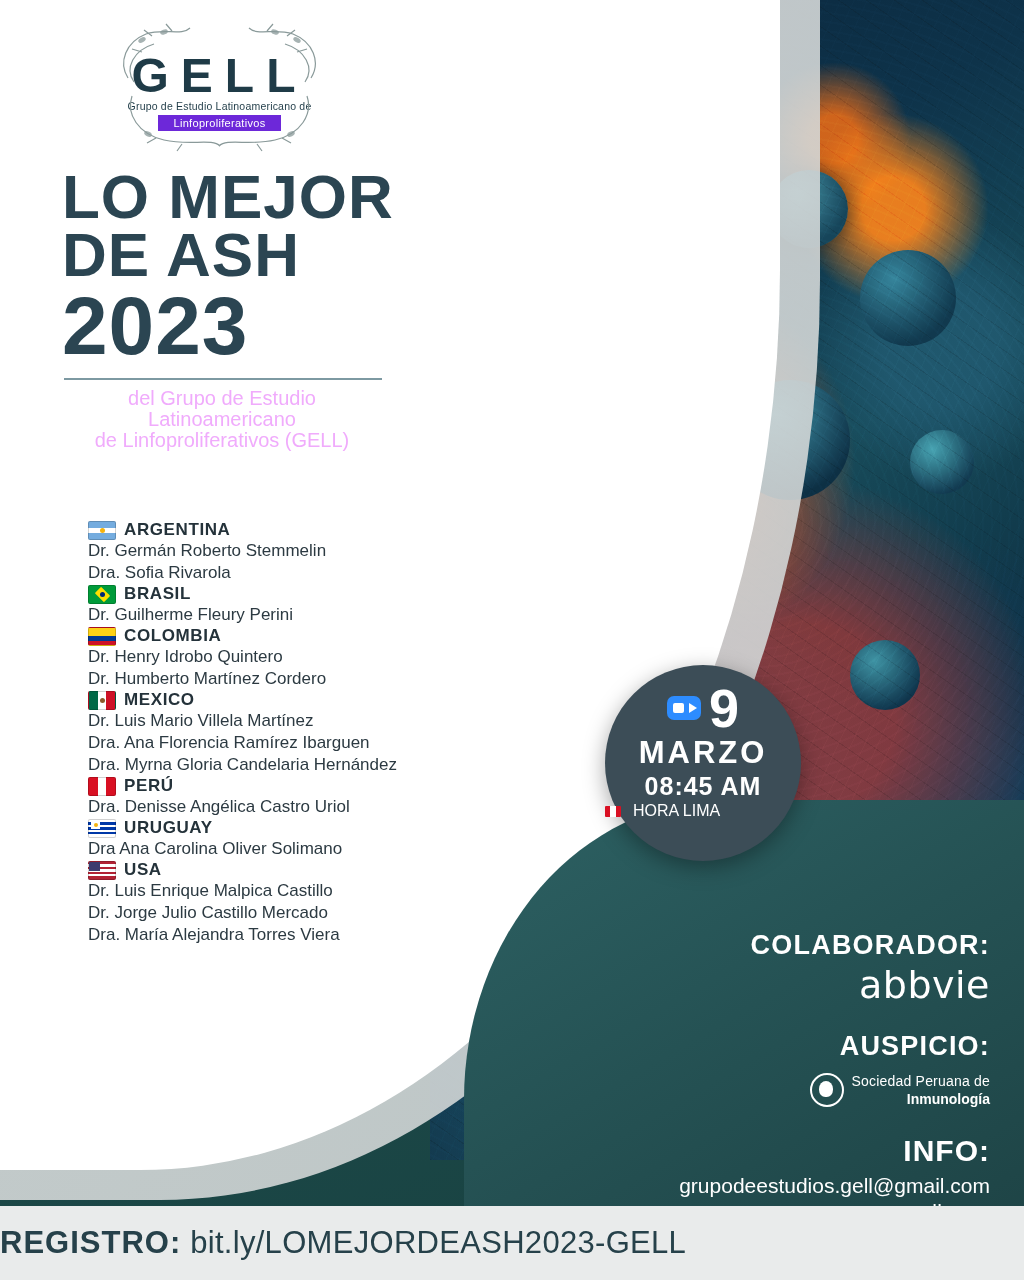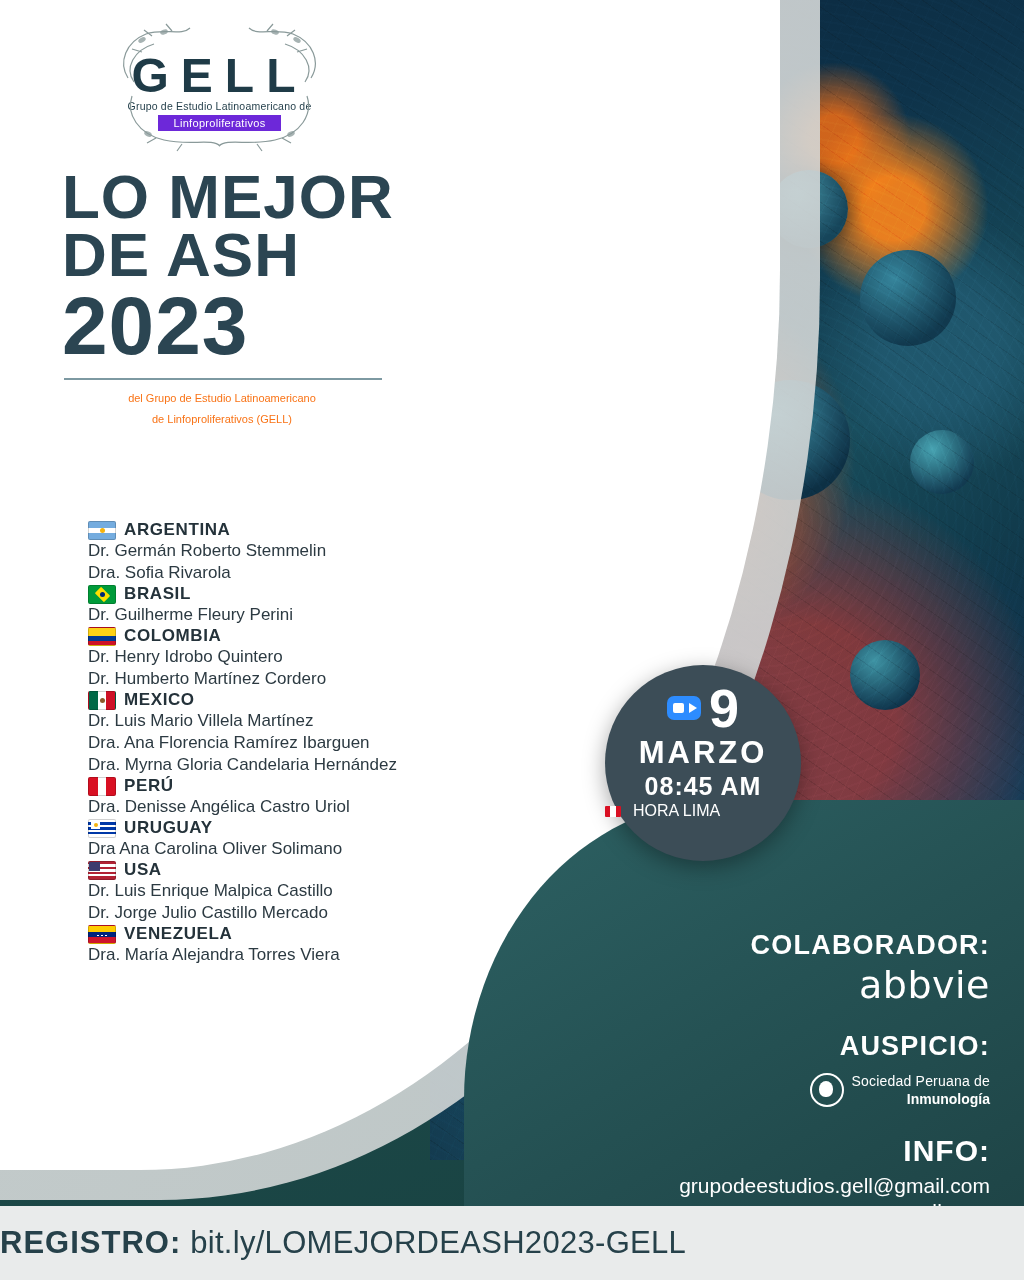--- a/index.html
+++ b/index.html
@@ -98,21 +98,21 @@
   .headline{position:absolute;left:62px;top:168px;width:420px;}
   .h-line{
     font-size:62px;line-height:58px;font-weight:bold;color:#2b4552;
     letter-spacing:1px;
   }
   .h-year{
     font-size:82px;line-height:84px;font-weight:bold;color:#2b4552;letter-spacing:1px;
   }
   .rule{width:318px;height:2px;background:#7d99a2;margin:10px 0 8px 2px;}
   .sub{
-    font-size:11px;color:#f97316;line-height:21px;text-align:center;width:320px;
+    font-size:20px;color:#f0abfc;line-height:21px;text-align:center;width:320px;
   }
 
   
   .speakers{position:absolute;left:88px;top:520px;width:420px;}
   .country-row{display:flex;align-items:center;gap:8px;margin-top:14px;}
   .country-row:first-child{margin-top:0;}
   .flag{width:26px;height:17px;border:1px solid rgba(0,0,0,.18);flex:none;border-radius:2px;overflow:hidden;position:relative;}
   .country-name{font-size:17px;font-weight:bold;color:#24323a;letter-spacing:.6px;}
   .doctor{font-size:17px;color:#2c3a42;line-height:22px;margin-left:0;}
 
@@ -292,24 +292,20 @@
     <div>
       <div class="country-row">
         <span class="flag f-us"></span>
         <span class="country-name">USA</span>
       </div>
       <div class="doctor">Dr. Luis Enrique Malpica Castillo</div>
       <div class="doctor">Dr. Jorge Julio Castillo Mercado</div>
     </div>
 
     <div>
-      <div class="country-row">
-        <span class="flag f-ve"></span>
-        <span class="country-name">VENEZUELA</span>
-      </div>
       <div class="doctor">Dra. María Alejandra Torres Viera</div>
     </div>
 
   </div>
 
   <div class="date-badge">
     <div class="date-top">
       <span class="zoom-icon"></span>
       <span class="date-day">9</span>
     </div>

